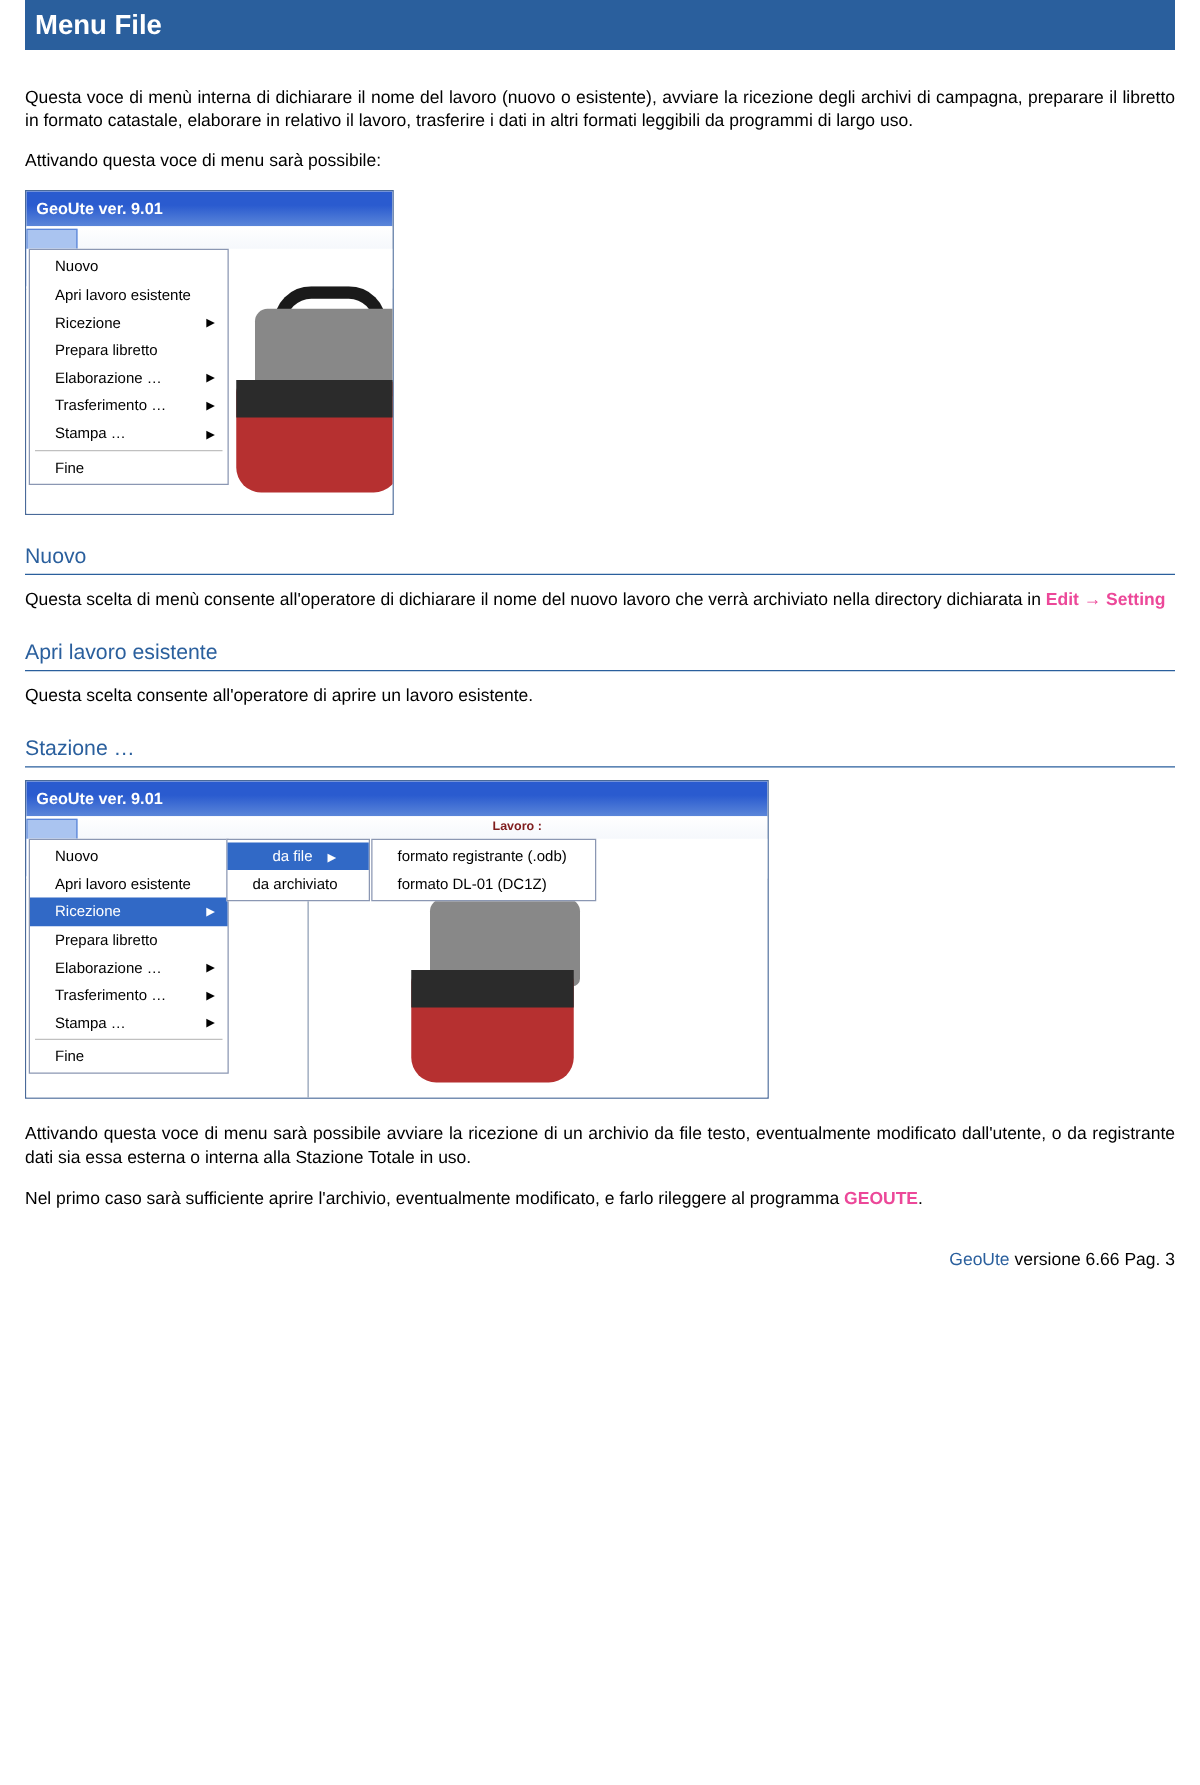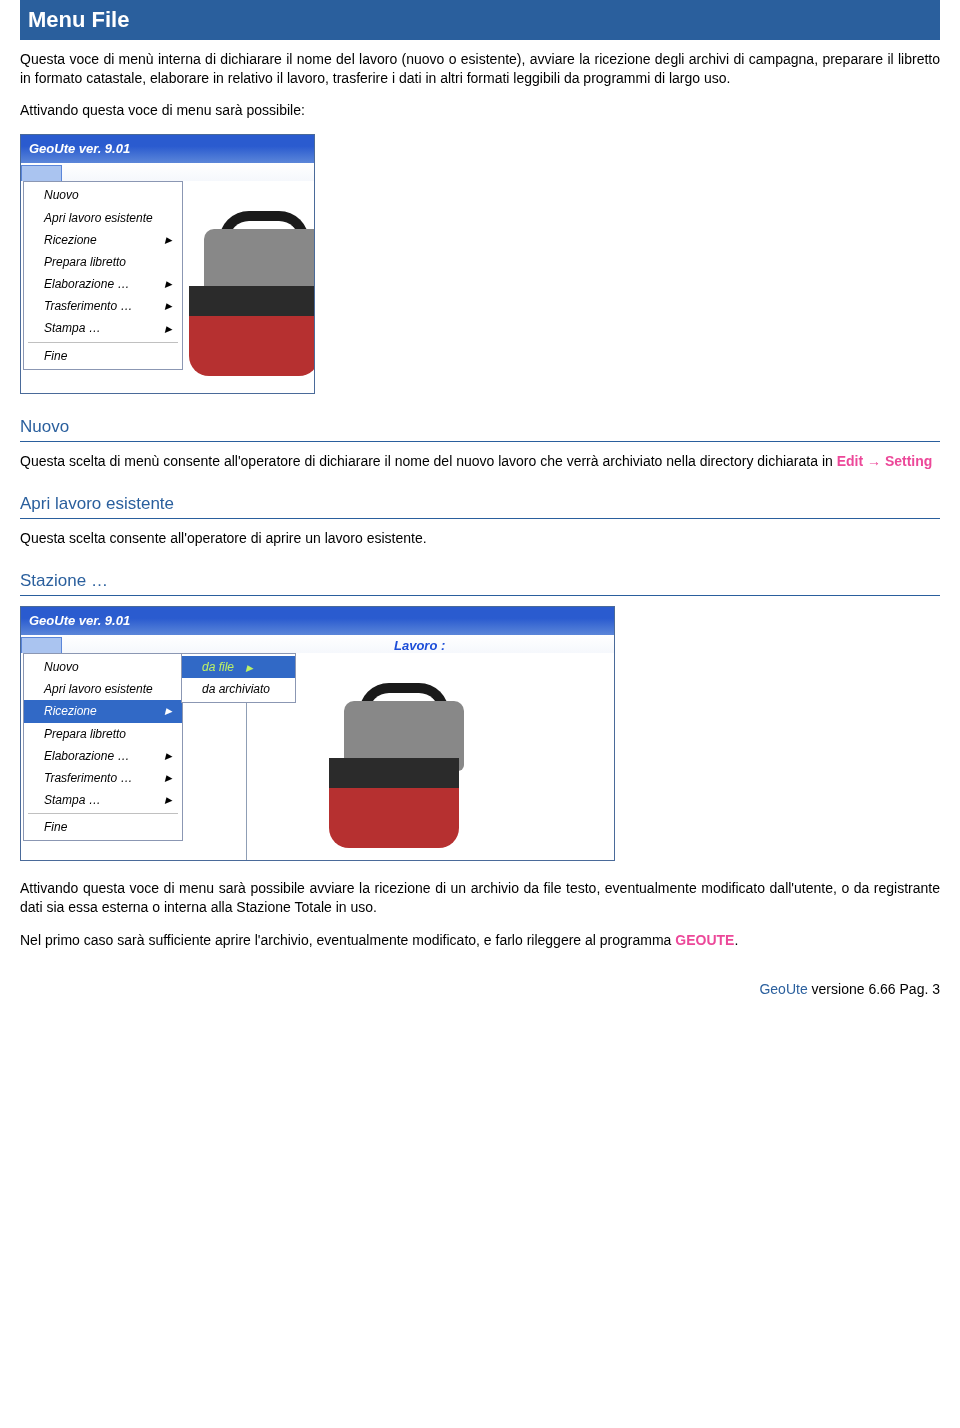--- a/index.html
+++ b/index.html
@@ -12,21 +12,21 @@
     margin: 0 auto;
     padding: 0 20px 10px 20px;
     line-height: 1.35;
   }
   .banner {
     background: #2a5f9d;
     color: #fff;
     font-size: 22px;
     font-weight: bold;
     padding: 5px 8px;
-    margin-bottom: 10px;
+    margin-bottom: 28px;
   }
   .para {
     text-align: justify;
     margin-bottom: 14px;
   }
   .section-heading {
     color: #2a5f9d;
     font-size: 17px;
     border-bottom: 1px solid #2a5f9d;
     padding-bottom: 2px;
@@ -42,21 +42,20 @@
   .footer .product { color: #2a5f9d; }
 
   
   .shot {
     position: relative;
     border: 1px solid #4a6a99;
     margin: 10px 0 18px 0;
     font-family: Tahoma, Arial, sans-serif;
     font-size: 12px;
     overflow: hidden;
-    font-style: italic;
   }
   .shot1 { width: 295px; height: 260px; }
   .titlebar {
     background: linear-gradient(to bottom, #2a5bcf 0%, #2a5bcf 40%, #5b86d9 100%);
     color: #fff;
     font-weight: bold;
     padding: 5px 8px;
     font-size: 13px;
   }
   .menubar {
@@ -145,23 +144,23 @@
     border-radius: 40px 40px 0 0;
   }
 
   
   .shot2 { width: 595px; height: 255px; }
   .shot2 .menubar { justify-content: flex-start; }
   .lavoro-label {
     position: absolute;
     top: 27px;
     left: 367px;
-    color: #1d4ed8;
+    color: #7f1d1d;
     font-weight: bold;
-    font-size: 13px;
+    font-size: 10px;
     padding: 3px 6px;
   }
   .sub1 {
     position: absolute;
     top: 46px;
     left: 160px;
     background: #fff;
     border: 1px solid #8b97b3;
     padding: 2px 0;
     min-width: 115px;
@@ -170,21 +169,21 @@
     position: absolute;
     top: 46px;
     left: 276px;
     background: #fff;
     border: 1px solid #8b97b3;
     padding: 2px 0;
     min-width: 180px;
     z-index: 3;
   }
   .sub1 .ditem, .sub2 .ditem { padding: 3px 10px 3px 20px; }
-  .sub1 .ditem.hl, .sub2 .ditem.hl { background: #3169c6; color: #bef264; }
+  .sub1 .ditem.hl, .sub2 .ditem.hl { background: #3169c6; color: #ffffff; text-align: center; }
   .vline {
     position: absolute;
     top: 25px;
     left: 225px;
     width: 1px;
     height: 230px;
     background: #8f9eb5;
   }
   .shot2 .body-area { background:#fff; }
   .shot2 .instrument { right: 150px; top: 30px; }
@@ -290,20 +289,24 @@
       </div>
     <div class="sep"></div>
     <div class="ditem">Fine</div>
   </div>
 
   <div class="sub1">
     <div class="ditem hl"><span>da file</span><span class="arrow">▶</span></div>
     <div class="ditem">da archiviato</div>
   </div>
 
+  <div class="sub2">
+    <div class="ditem">formato registrante (.odb)</div>
+    <div class="ditem">formato DL-01 (DC1Z)</div>
+  </div>
 </div>
 
 <p class="para">Attivando questa voce di menu sarà possibile avviare la ricezione di un archivio da file testo, eventualmente modificato dall'utente, o da registrante dati sia essa esterna o interna alla Stazione Totale in uso.</p>
 <p class="para">
   <span>Nel primo caso sarà sufficiente aprire l'archivio, eventualmente modificato, e farlo rileggere al programma </span><span class="link-blue bold">GEOUTE</span><span>.</span>
 </p>
 
 <div class="footer">
   <span class="product">GeoUte</span><span> versione 6.66 Pag. 3</span>
 </div>

